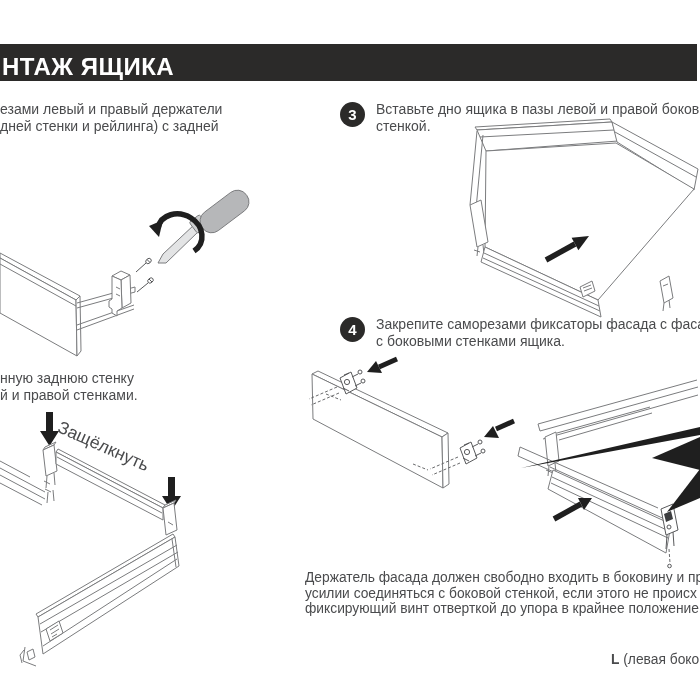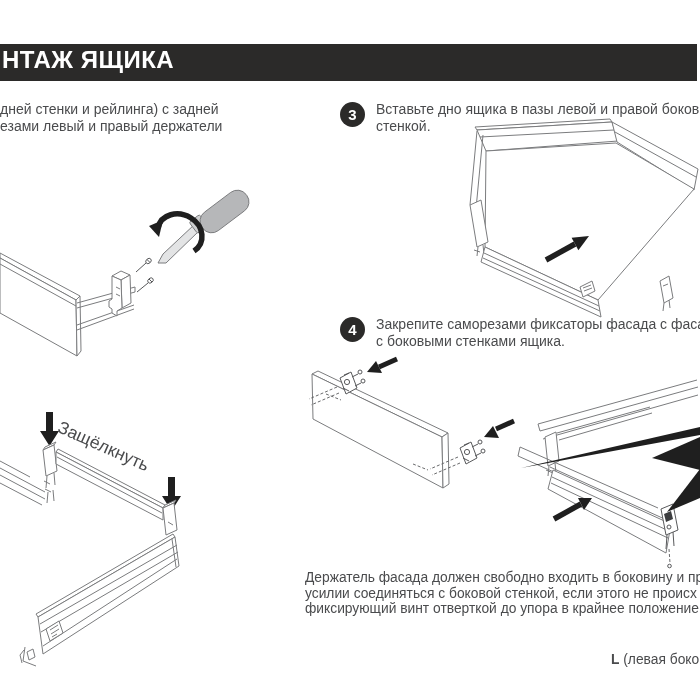--- a/index.html
+++ b/index.html
@@ -10,21 +10,21 @@
 7;
     --black:#1f1f1f;
   }
   html,body{margin:0;padding:0;background:#e8e8e8;}
   .canvas{
     position:relative;width:700px;height:700px;background:#ffffff;
     overflow:hidden;font-family:"Liberation Sans",sans-serif;color:var(--text);
   }
   .header-bar{
     position:absolute;left:0;top:44px;width:697px;height:37px;
-    background:var(--header-bg);display:flex;align-items:center;
+    background:var(--header-bg);display:flex;align-items:flex-end;
   }
   .header-bar .title{
     color:#ffffff;font-size:24px;font-weight:bold;letter-spacing:.5px;
     padding-left:2px;margin-top:-6px;white-space:nowrap;
   }
   .txt{position:absolute;font-size:14px;line-height:17px;white-space:nowrap;}
   .txt.small{font-size:13.8px;line-height:15.5px;}
   .badge{
     position:absolute;width:25px;height:25px;border-radius:50%;
     background:var(--header-bg);color:#fff;font-size:15px;font-weight:bold;
@@ -47,30 +47,34 @@
 </head>
 <body>
 
 <div class="canvas">
 
   <div class="header-bar">
     <div class="title">НТАЖ ЯЩИКА</div>
   </div>
 
   <div class="txt" style="left:0;top:101px">
+    <div>езами левый и правый держатели</div>
     <div>дней стенки и рейлинга) с задней</div>
-    <div>езами левый и правый держатели</div>
   </div>
 
   <div class="badge" style="left:340px;top:102px">3</div>
   <div class="txt" style="left:376px;top:101px">
     <div>Вставьте дно ящика в пазы левой и правой боковы</div>
     <div>стенкой.</div>
   </div>
 
+  <div class="txt" style="left:0;top:370px">
+    <div>нную заднюю стенку</div>
+    <div>й и правой стенками.</div>
+  </div>
 
   <div class="snap">Защёлкнуть</div>
 
   <div class="badge" style="left:340px;top:317px">4</div>
   <div class="txt" style="left:376px;top:316px">
     <div>Закрепите саморезами фиксаторы фасада с фаса</div>
     <div>с боковыми стенками ящика.</div>
   </div>
 
   <div class="txt small" style="left:305px;top:570px">

